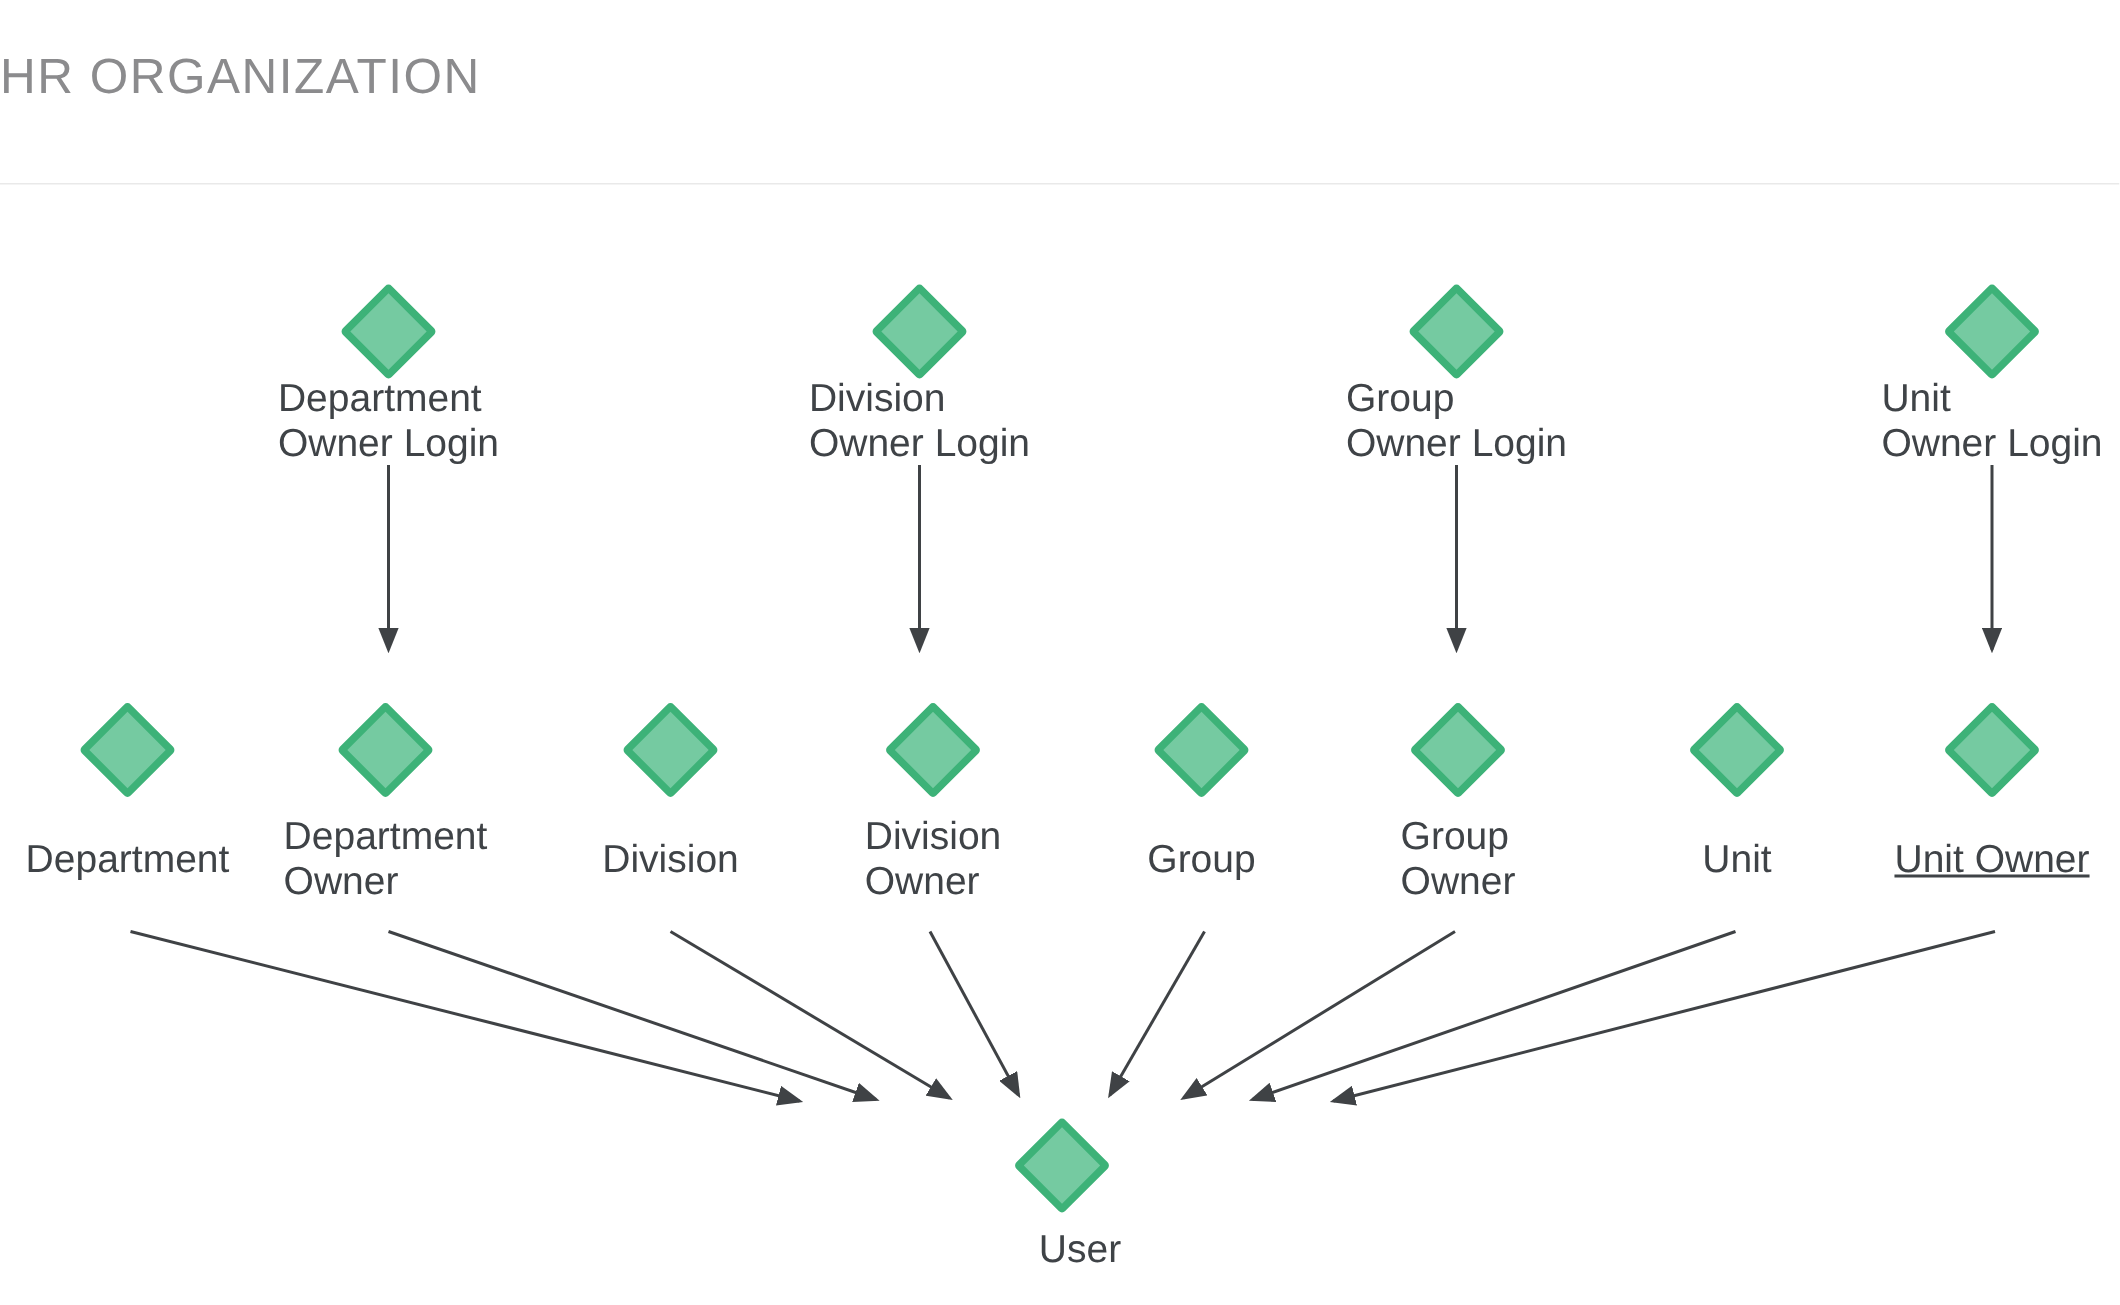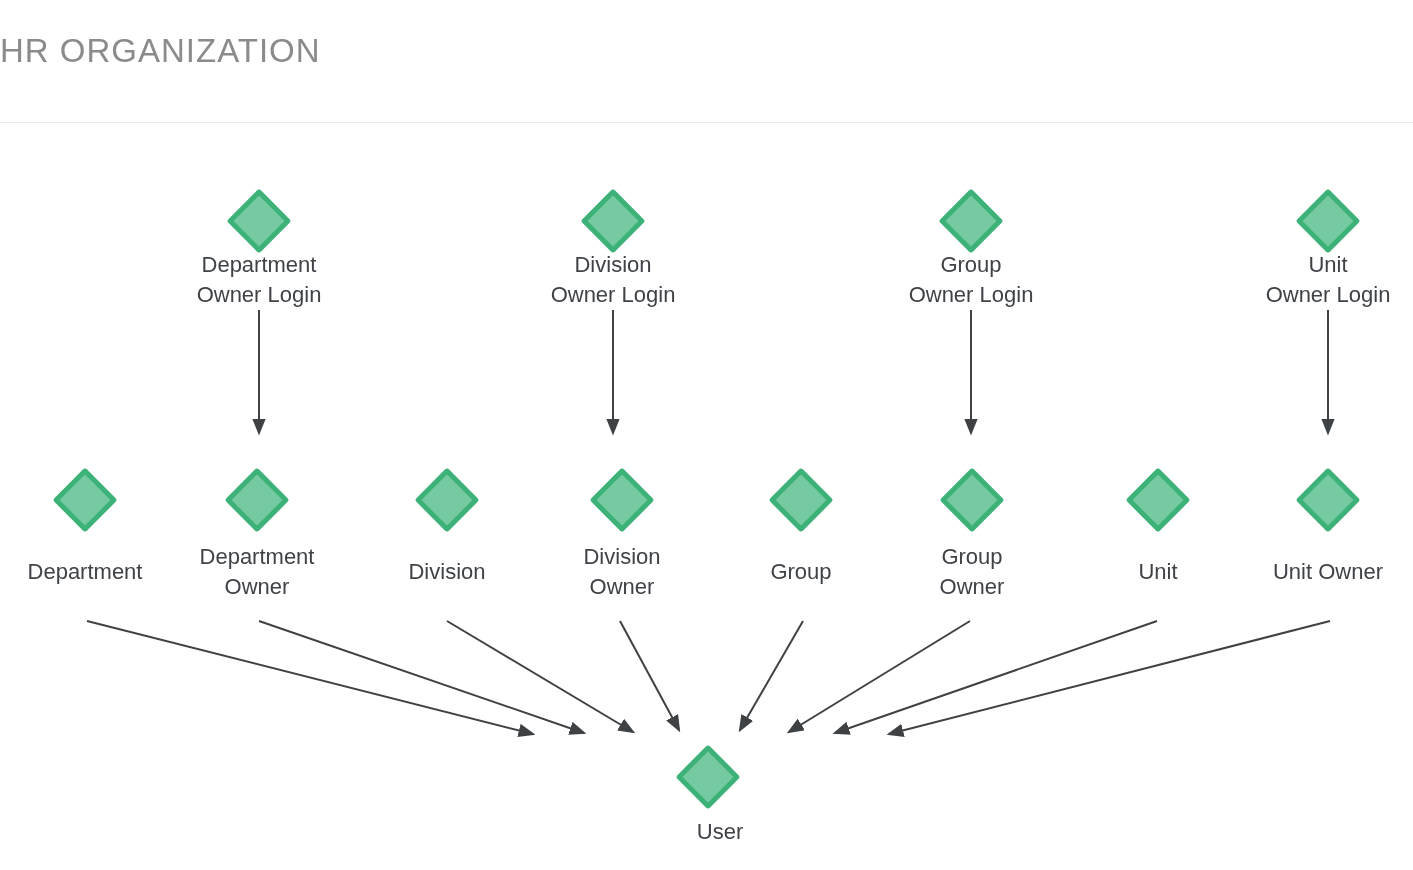--- a/index.html
+++ b/index.html
@@ -48,23 +48,22 @@
     width:36px;height:36px;
     background:var(--diamond_fill);
     border:5px solid var(--diamond_border);
     border-radius:3px;
     transform:translate(-50%,-50%) rotate(45deg);
     box-sizing:content-box;
   }
   .nlabel{
     position:absolute;
     transform:translateX(-50%);
-    text-align:center;
     color:var(--label_text);
-    font-size:22px;
+    font-size:26px;
     line-height:30px;
     white-space:nowrap;
   }
   .nlabel span{display:block;}
 </style>
 </head>
 <body>
 
 <div class="canvas">
 
@@ -149,21 +148,21 @@
     <span>Group</span>
     <span>Owner</span>
   </div>
 
   <div class="diamond" style="left:1158px;top:500px;"></div>
   <div class="nlabel" style="left:1158px;top:557px;">
     <span>Unit</span>
   </div>
 
   <div class="diamond" style="left:1328px;top:500px;"></div>
-  <div class="nlabel" style="left:1328px;top:557px;">
+  <div class="nlabel" style="left:1328px;top:557px;text-decoration:underline;">
     <span>Unit Owner</span>
   </div>
 
   <div class="diamond" style="left:708px;top:777px;"></div>
   <div class="nlabel" style="left:720px;top:817px;">
     <span>User</span>
   </div>
 
 </div>
 

